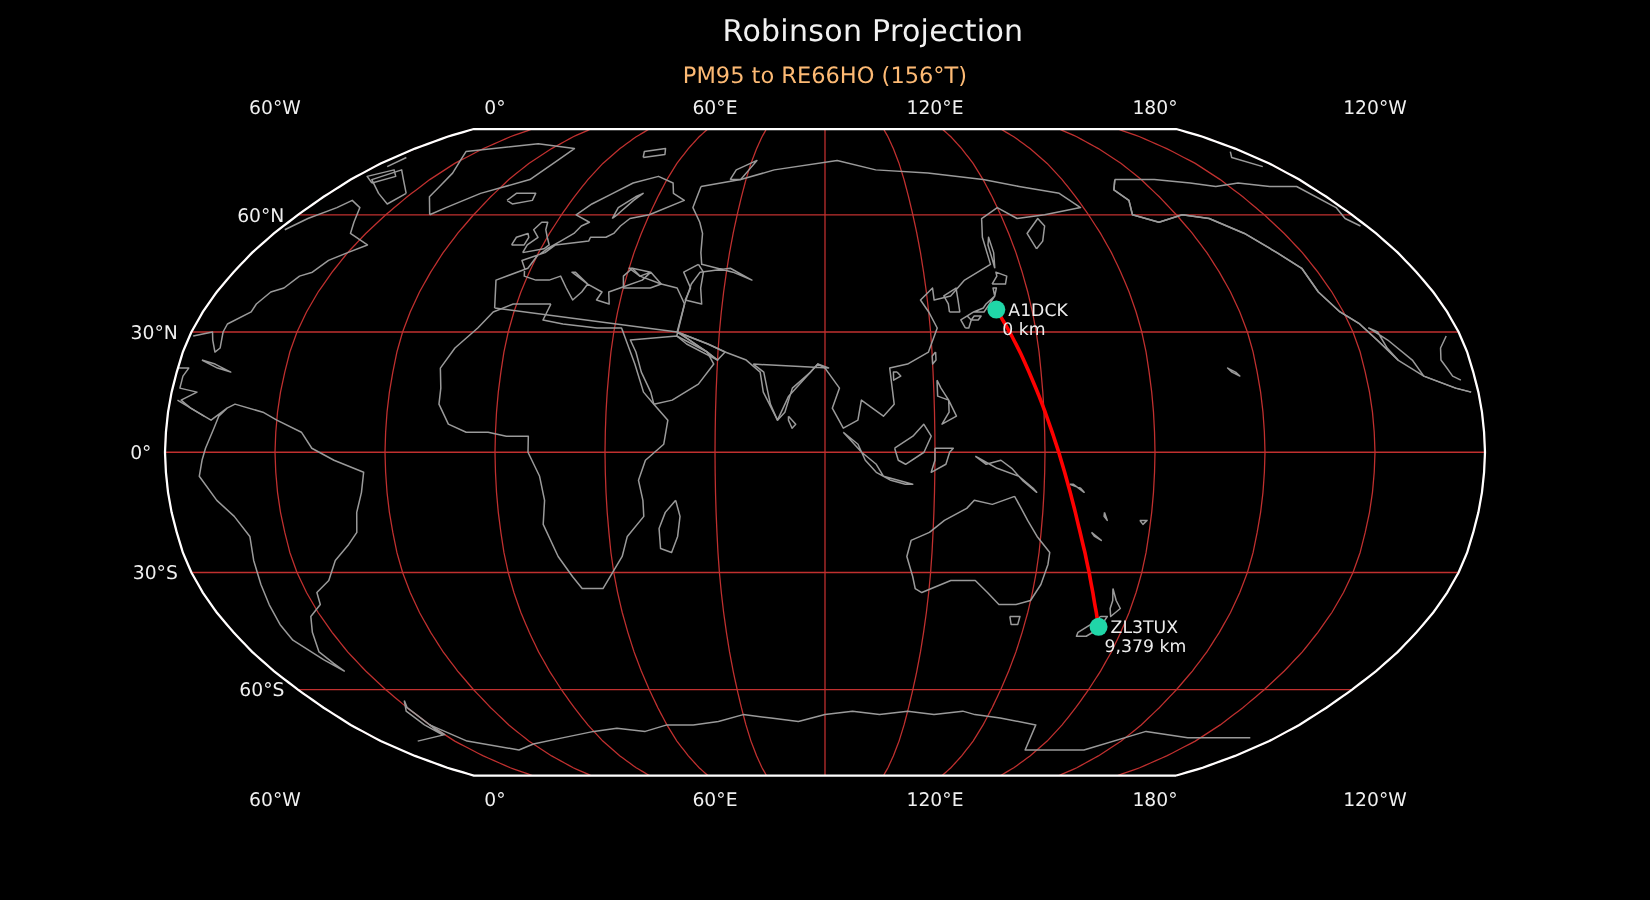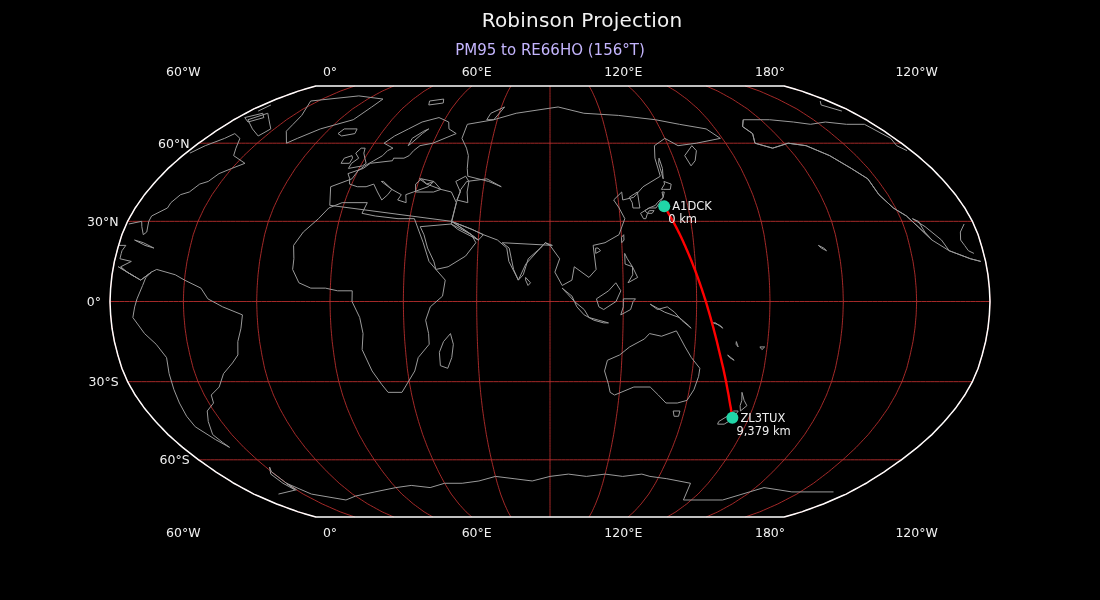--- a/index.html
+++ b/index.html
@@ -2,21 +2,21 @@
 <html><head>
 <meta charset="utf-8">
 <style>
   html,body{margin:0;padding:0;background:#000;}
   body{width:1100px;height:600px;overflow:hidden;
        font-family:"DejaVu Sans","Liberation Sans",sans-serif;}
   #root{position:relative;width:1100px;height:600px;background:#000;}
   #title{position:absolute;left:0;top:8px;width:1100px;text-align:center;
          color:#f2f2f2;font-size:20px;letter-spacing:.2px;padding-left:32px;}
   #subtitle{position:absolute;left:0;top:41px;width:1100px;text-align:center;
-            color:#c4b5fd;font-size:15px;}
+            color:#fdba74;font-size:15px;}
   svg{position:absolute;left:0;top:0;}
   .axlbl{fill:#f0f0f0;font-size:12.5px;font-family:"DejaVu Sans","Liberation Sans",sans-serif;}
   .stlbl{fill:#ededed;font-size:11.5px;font-family:"DejaVu Sans","Liberation Sans",sans-serif;}
 </style>
 </head>
 <body>
 
 <div id="root">
 
   <div id="title">Robinson Projection</div>

